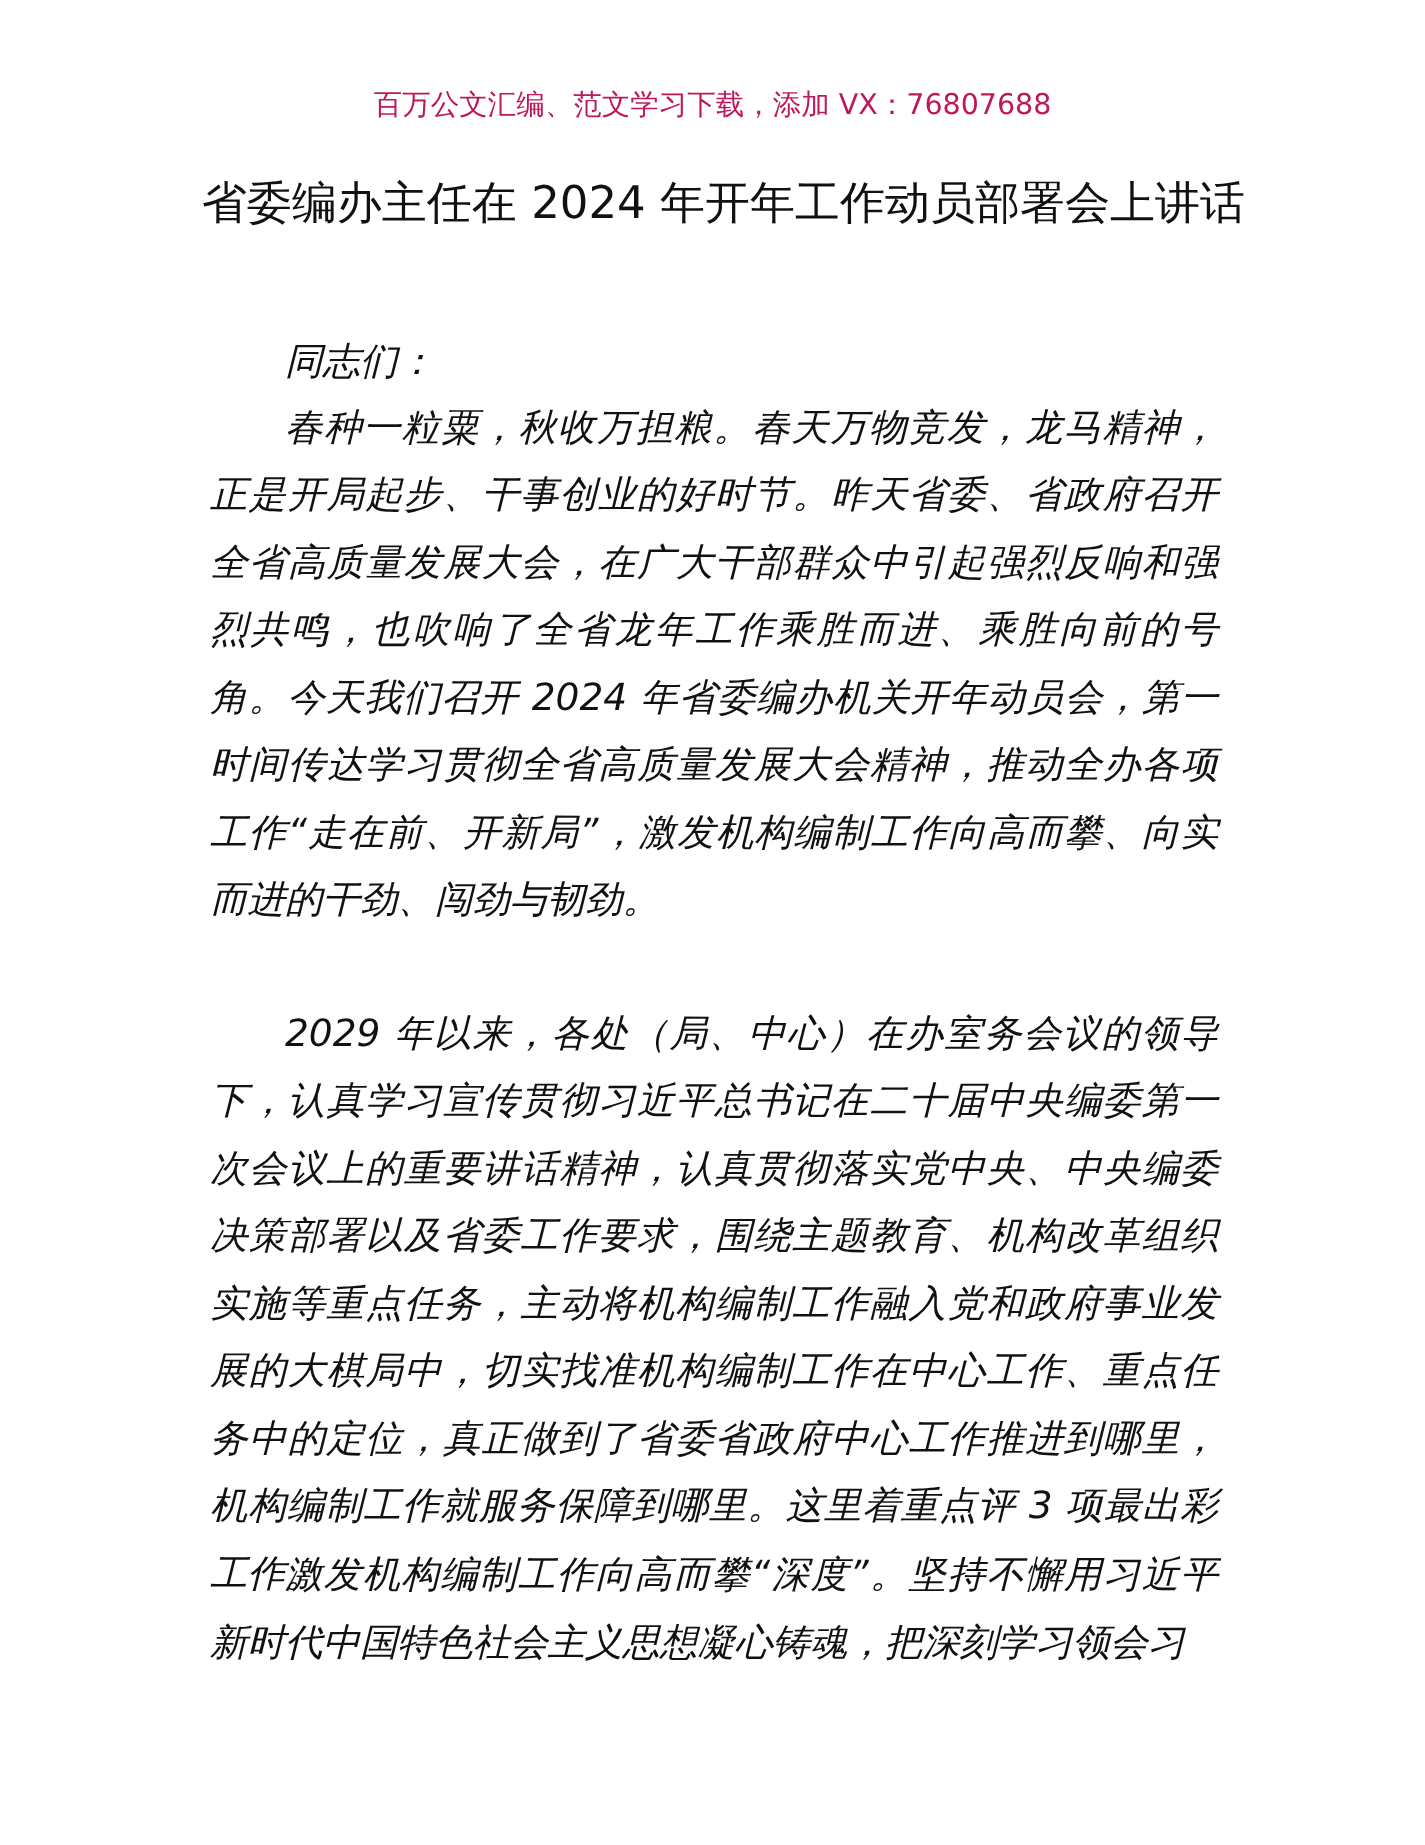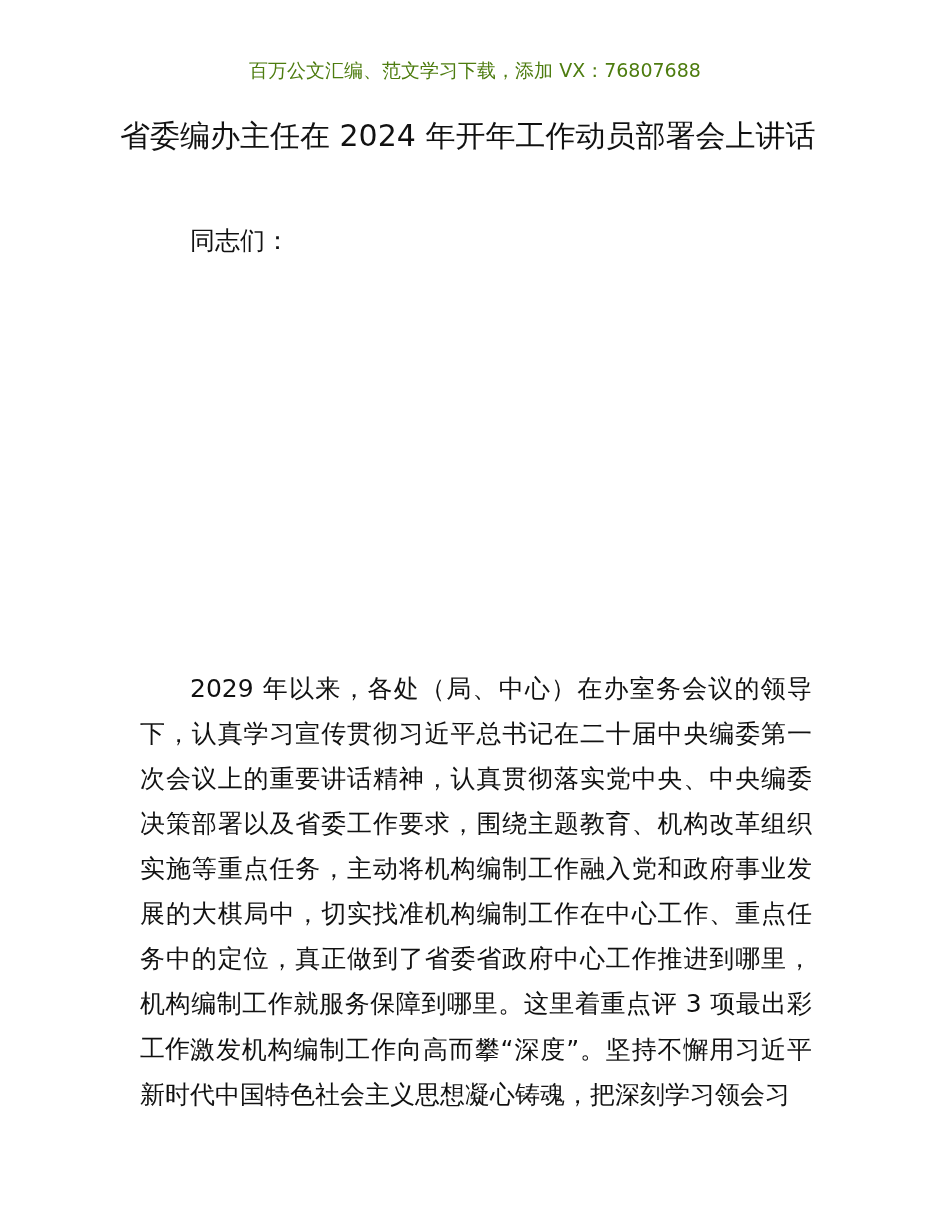--- a/index.html
+++ b/index.html
@@ -23,39 +23,40 @@
       background: #ffffff;
     }
     .watermark {
       position: absolute;
       top: 56px;
       left: 0;
       width: 950px;
       text-align: center;
       font-size: 19px;
       line-height: 28px;
-      color: #4d7c0f;
+      color: #be185d;
       letter-spacing: 0px;
     }
     .title {
       position: absolute;
       top: 112px;
       left: 120px;
       width: 710px;
-      text-align: left;
+      text-align: right;
       font-size: 30px;
       line-height: 48px;
       color: #111111;
     }
     .body {
       position: absolute;
       left: 140px;
       width: 672px;
       font-size: 25px;
       color: #111111;
+      font-style: italic;
     }
     .para {
       margin: 0;
       text-indent: 50px;
       line-height: 45px;
       text-align: justify;
       text-align-last: left;
       word-break: break-all;
     }
     .salutation { top: 218px; }
@@ -68,19 +69,20 @@
 <body>
 
 <div class="page">
 
   <div class="watermark">百万公文汇编、范文学习下载，添加 VX：76807688</div>
 
   <div class="title">省委编办主任在 2024 年开年工作动员部署会上讲话</div>
 
   <p class="body para salutation">同志们：</p>
 
+  <p class="body para p1">春种一粒粟，秋收万担粮。春天万物竞发，龙马精神，正是开局起步、干事创业的好时节。昨天省委、省政府召开全省高质量发展大会，在广大干部群众中引起强烈反响和强烈共鸣，也吹响了全省龙年工作乘胜而进、乘胜向前的号角。今天我们召开 2024 年省委编办机关开年动员会，第一时间传达学习贯彻全省高质量发展大会精神，推动全办各项工作“走在前、开新局”，激发机构编制工作向高而攀、向实而进的干劲、闯劲与韧劲。</p>
 
 
   <p class="body para p2">2029 年以来，各处（局、中心）在办室务会议的领导下，认真学习宣传贯彻习近平总书记在二十届中央编委第一次会议上的重要讲话精神，认真贯彻落实党中央、中央编委决策部署以及省委工作要求，围绕主题教育、机构改革组织实施等重点任务，主动将机构编制工作融入党和政府事业发展的大棋局中，切实找准机构编制工作在中心工作、重点任务中的定位，真正做到了省委省政府中心工作推进到哪里，机构编制工作就服务保障到哪里。这里着重点评 3 项最出彩工作。</p>
 
   <p class="body para p3">激发机构编制工作向高而攀“深度”。坚持不懈用习近平新时代中国特色社会主义思想凝心铸魂，把深刻学习领会习</p>
 
 </div>
 
 </body></html>

